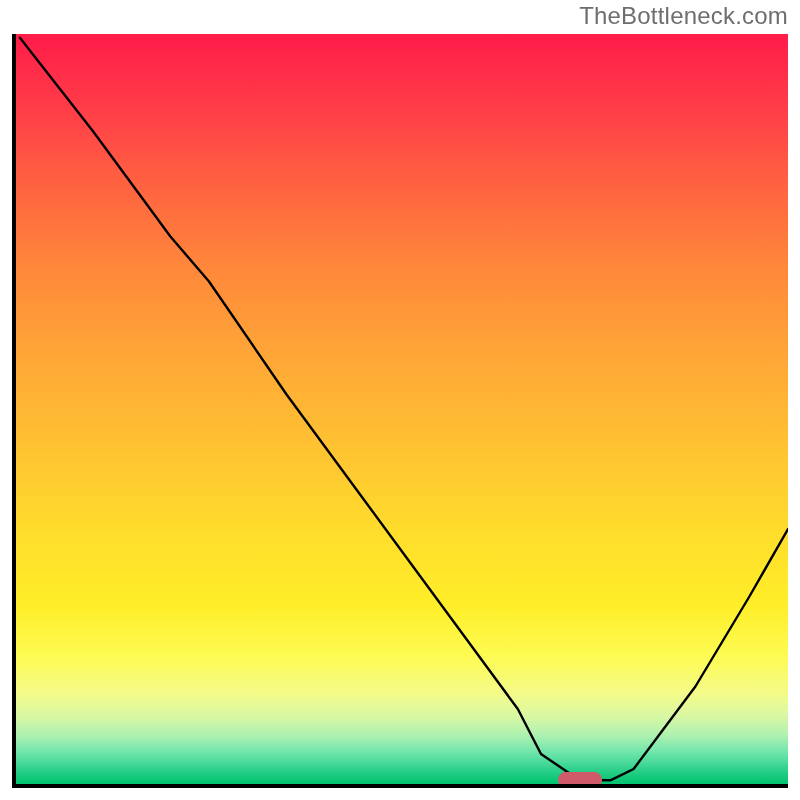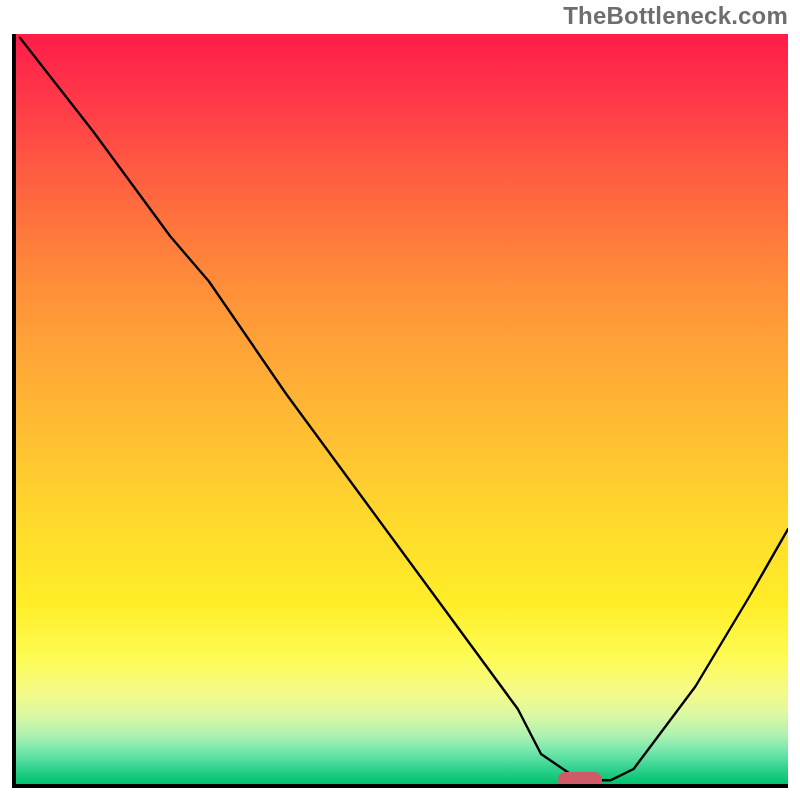--- a/index.html
+++ b/index.html
@@ -14,21 +14,21 @@
   .page {
     position: relative;
     width: 800px;
     height: 800px;
   }
   .watermark {
     position: absolute;
     top: 2px;
     right: 12px;
     font-size: 24px;
-    font-weight: 700;
+    font-weight: 400;
     color: #6e6e6e;
     letter-spacing: 0.2px;
     user-select: none;
   }
   .plot {
     position: absolute;
     left: 12px;
     top: 34px;
     width: 776px;
     height: 754px;

